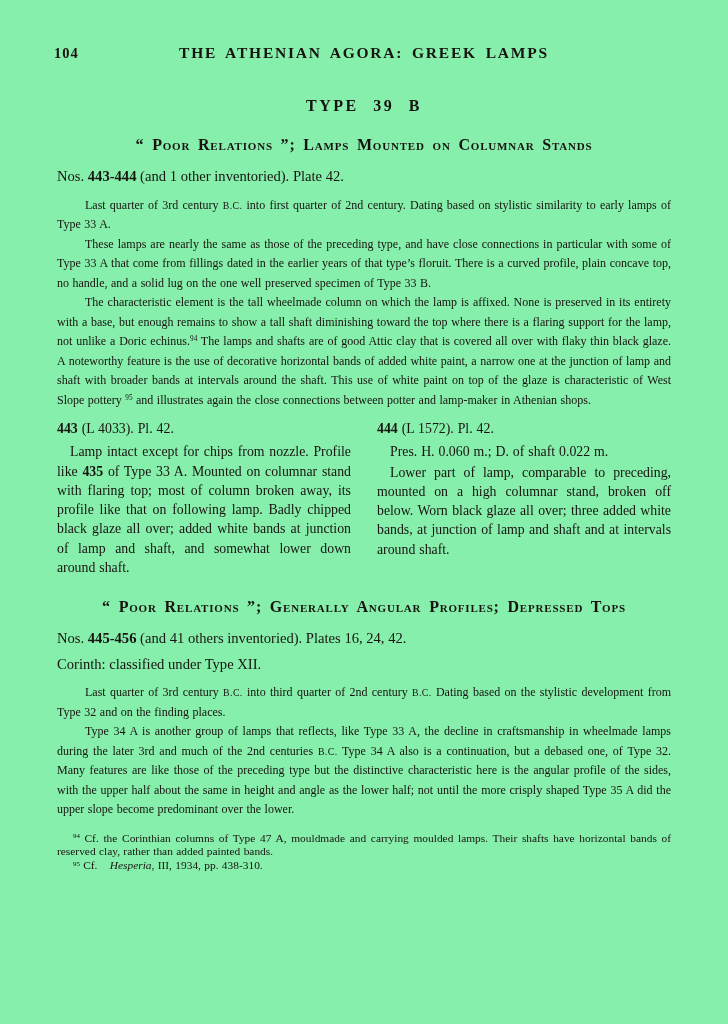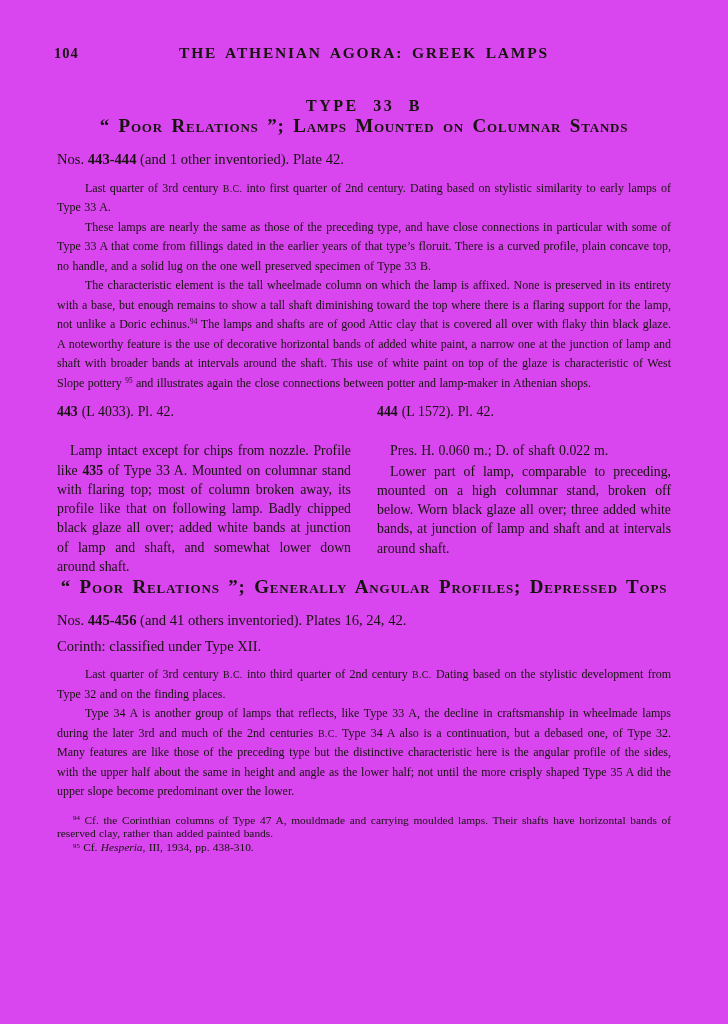--- a/index.html
+++ b/index.html
@@ -9,21 +9,21 @@
     font-family: "Liberation Serif", "DejaVu Serif", serif;
     color: #17130f;
     -webkit-font-smoothing: antialiased;
   }
   .page {
     position: relative;
     width: 728px; height: 1024px;
     padding: 44px 57px 16px 57px;
     box-sizing: border-box;
     overflow: hidden;
-    background: #d946ef;
+    background: #86efac;
   }
   p, h1, h2, h3 { margin: 0; padding: 0; }
 
   
   .page-header { position: relative; height: 20px; margin-bottom: 30px; }
   .page-number {
     position: absolute; left: -3px; top: 1px;
     font-weight: bold; font-size: 14.5px; letter-spacing: 1px;
   }
   .running-title {
@@ -32,76 +32,77 @@
     letter-spacing: 1.8px; word-spacing: 3px;
   }
 
   
   .type-heading {
     text-align: center; font-weight: bold; font-size: 16px;
     letter-spacing: 2.5px; word-spacing: 8px;
     margin-top: 33px;
   }
   .sc-heading {
-    text-align: center; font-weight: bold; font-size: 19px;
+    text-align: center; font-weight: bold; font-size: 16px;
     font-variant: small-caps;
     letter-spacing: 0.8px; word-spacing: 3px;
+    margin-top: 21px;
   }
   .section-34a .type-heading { margin-top: 15px; }
 
   
   .nos-line { margin-top: 13px; font-size: 14.6px; line-height: 19.5px; }
   .corinth-line { margin-top: 6px; font-size: 14.6px; line-height: 19.5px; }
   .body {
     font-size: 12px; line-height: 19.5px;
     text-align: justify; word-spacing: 0.5px;
   }
   .body.first { margin-top: 9px; }
   .indent { text-indent: 28px; }
 
   
   .catalog { display: flex; gap: 26px; margin-top: 9px; }
   .entry {
     flex: 1 1 0;
     font-size: 13.8px; line-height: 19.3px;
     text-align: justify; word-spacing: 0.5px;
   }
-  .entry-head { margin-bottom: 20px; text-align: left; }
+  .entry-head { margin-bottom: 4px; text-align: left; }
   .entry-dims { text-indent: 13px; margin-bottom: 1px; }
   .entry-desc { text-indent: 13px; }
 
   
   .footnotes { margin-top: 12px; }
   .footnote {
     font-size: 11.4px; line-height: 13.6px;
     text-align: justify; text-indent: 16px; word-spacing: 0.5px;
   }
 
   
   .b { font-weight: bold; }
-  .i { font-style: italic; }
+  .i { font-style: italic; margin-left: 9px; }
   .sc { font-size: 0.82em; letter-spacing: 0.4px; }
   sup {
     font-size: 0.6em;
     vertical-align: baseline; position: relative; top: -0.5em;
     line-height: 0;
   }
 </style>
 </head>
 <body>
 
 <div class="page">
 
   <header class="page-header">
     <span class="page-number">104</span>
     <span class="running-title">THE ATHENIAN AGORA: GREEK LAMPS</span>
   </header>
 
   <section class="section-33b">
-    <h2 class="type-heading">TYPE 33 B</h2>
+    <h2 class="type-heading">TYPE 39 B</h2>
     <h3 class="sc-heading">“ Poor Relations ”; Lamps Mounted on Columnar Stands</h3>
 
     <p class="nos-line"><span>Nos. </span><span class="b">443-444</span><span> (and 1 other inventoried). Plate 42.</span></p>
 
     <p class="body indent first"><span>Last quarter of 3rd century </span><span class="sc">B.C.</span><span> into first quarter of 2nd century. Dating based on stylistic similarity to early lamps of Type 33 A.</span></p>
     <p class="body indent"><span>These lamps are nearly the same as those of the preceding type, and have close connections in particular with some of Type 33 A that come from fillings dated in the earlier years of that type’s floruit. There is a curved profile, plain concave top, no handle, and a solid lug on the one well preserved specimen of Type 33 B.</span></p>
     <p class="body indent"><span>The characteristic element is the tall wheelmade column on which the lamp is affixed. None is preserved in its entirety with a base, but enough remains to show a tall shaft diminishing toward the top where there is a flaring support for the lamp, not unlike a Doric echinus.</span><sup>94</sup><span> The lamps and shafts are of good Attic clay that is covered all over with flaky thin black glaze. A noteworthy feature is the use of decorative horizontal bands of added white paint, a narrow one at the junction of lamp and shaft with broader bands at intervals around the shaft. This use of white paint on top of the glaze is characteristic of West Slope pottery </span><sup>95</sup><span> and illustrates again the close connections between potter and lamp-maker in Athenian shops.</span></p>
 
     <div class="catalog">
       <article class="entry">

